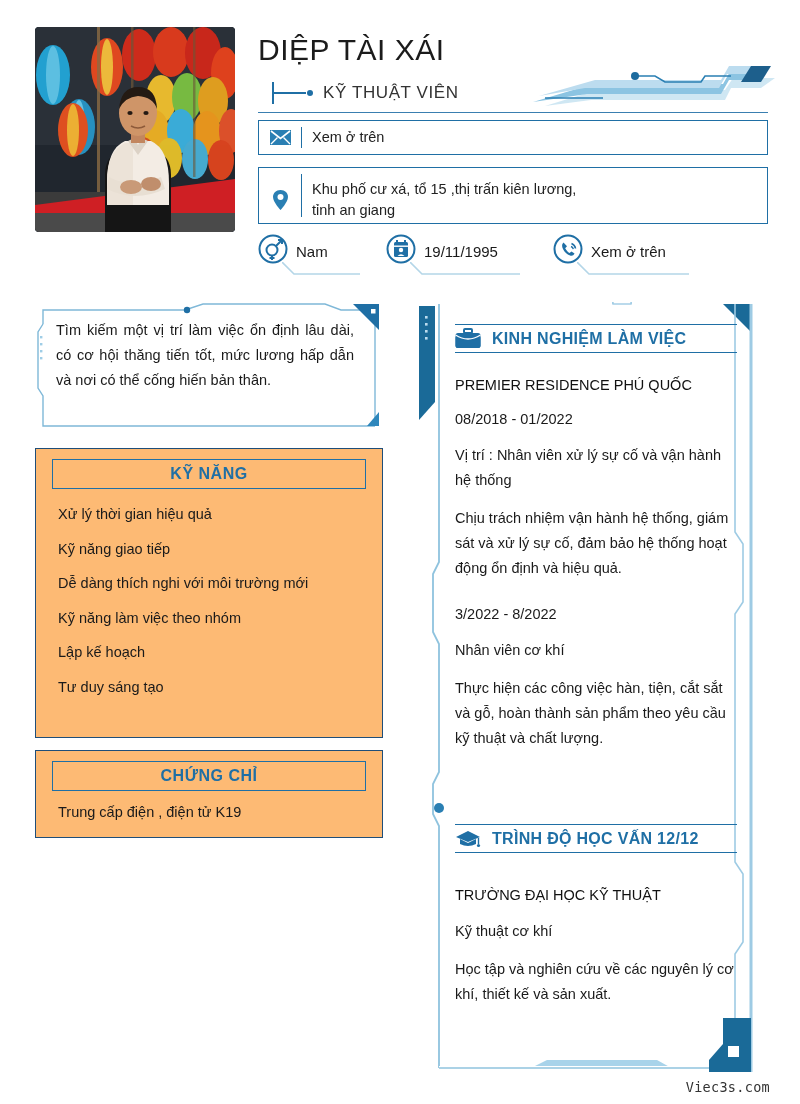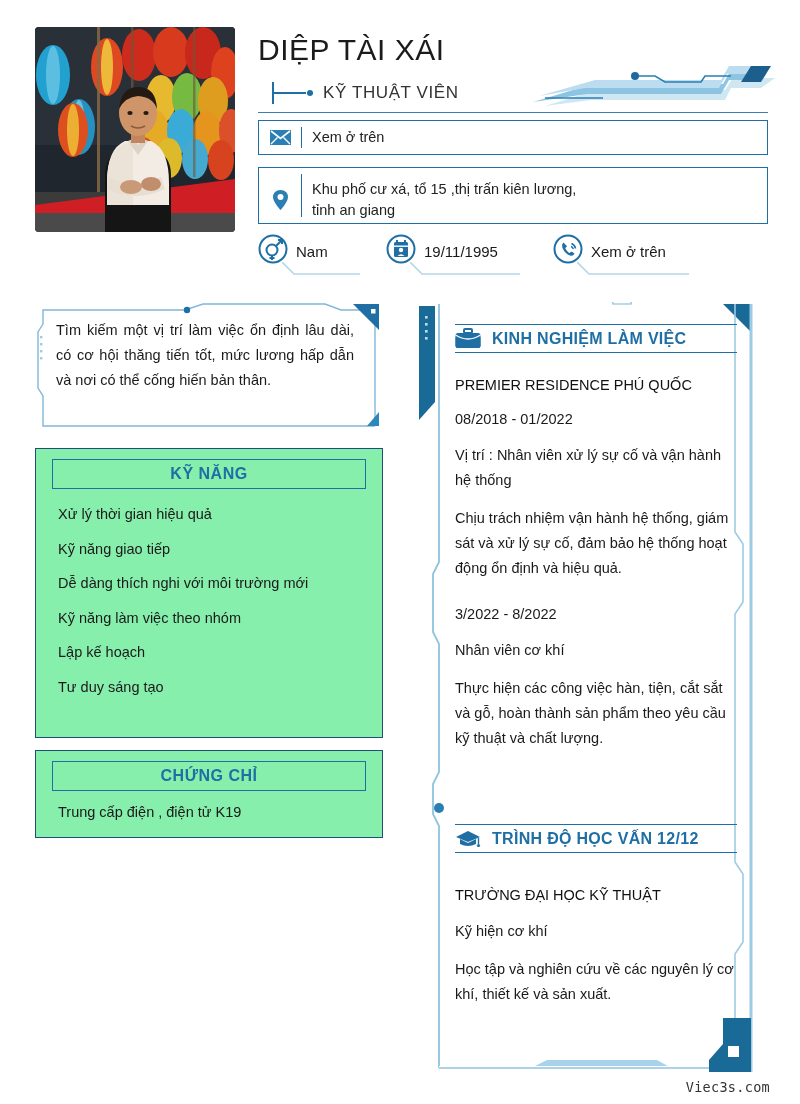--- a/index.html
+++ b/index.html
@@ -74,21 +74,21 @@
   .objective {
     position:absolute; left:35px; top:302px; width:348px; height:125px;
   }
   .obj-text {
     position:absolute; left:56px; top:318px; width:312px;
     font-size:14.5px; line-height:25px; color:#1a1a1a;
     text-align: justify; text-align-last: left;
     padding-right: 14px;
   }
 
-  .panel { position:absolute; border:1px solid #1f4e79; background:#86efac; }
+  .panel { position:absolute; border:1px solid #1f4e79; background:#fdba74; }
   .panel-skills { left:35px; top:448px; width:348px; height:290px; }
   .panel-certs  { left:35px; top:750px; width:348px; height:88px; }
 
   .panel-title {
     position:absolute; left:16px; right:16px; top:10px; height:30px;
     border:1px solid #1f6fa5;
     display:flex; align-items:center; justify-content:center;
     font-size:16px; font-weight:bold; color:#1f6fa5; letter-spacing:0.5px;
   }
   .skill-list { position:absolute; left:22px; top:56px; right:14px; }
@@ -412,21 +412,21 @@
               <path d="M5 10 L5 15 Q13 19 21 15 L21 10 L13 14 Z" fill="#1f6fa5"></path>
               <path d="M23.5 9 L23.5 15" stroke="#1f6fa5" stroke-width="1.4"></path>
               <circle cx="23.5" cy="16.5" r="1.6" fill="#1f6fa5"></circle>
             </svg>
         </span>
         <span class="stitle">TRÌNH ĐỘ HỌC VẤN 12/12</span>
       </div>
 
       <div class="entry" style="margin-top:32px;">
         <div class="entry-org">TRƯỜNG ĐẠI HỌC KỸ THUẬT</div>
-        <div class="entry-role">Kỹ hiện cơ khí</div>
+        <div class="entry-role">Kỹ thuật cơ khí</div>
         <div class="entry-desc">Học tập và nghiên cứu về các nguyên lý cơ khí, thiết kế và sản xuất.</div>
       </div>
     </div>
   </div>
 
   <div class="watermark">Viec3s.com</div>
 
 </div>
 
 </body></html>

